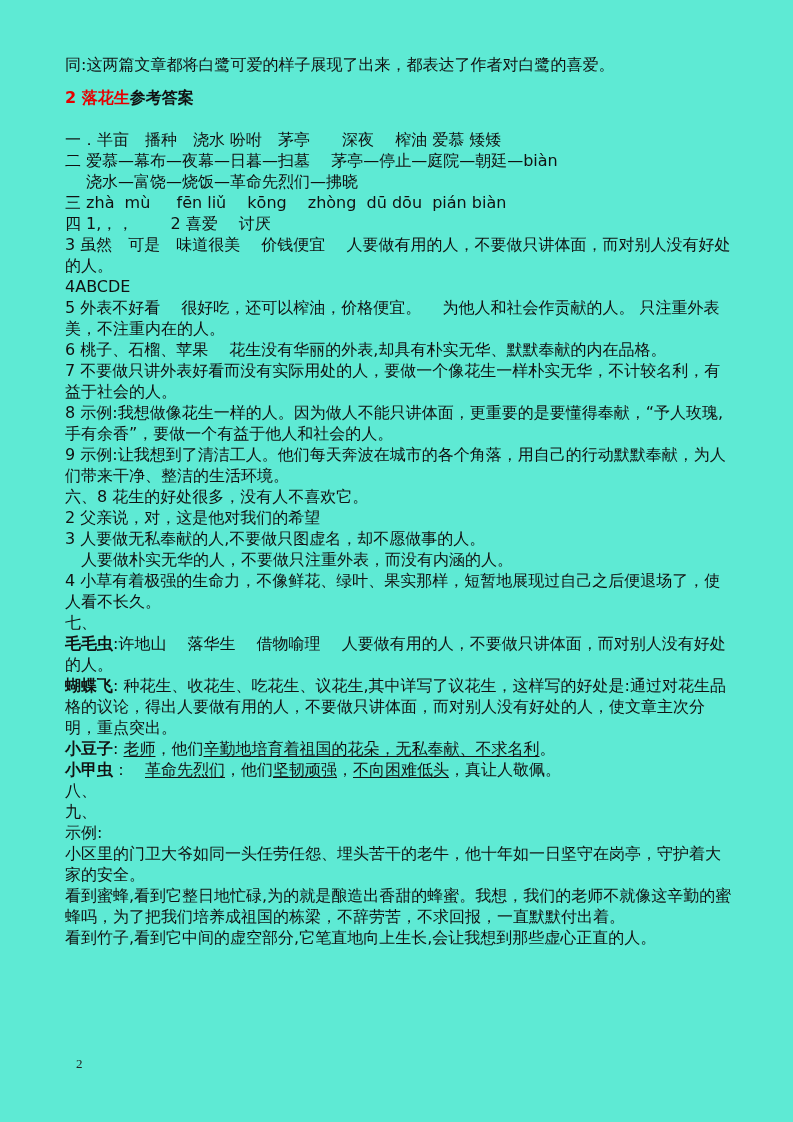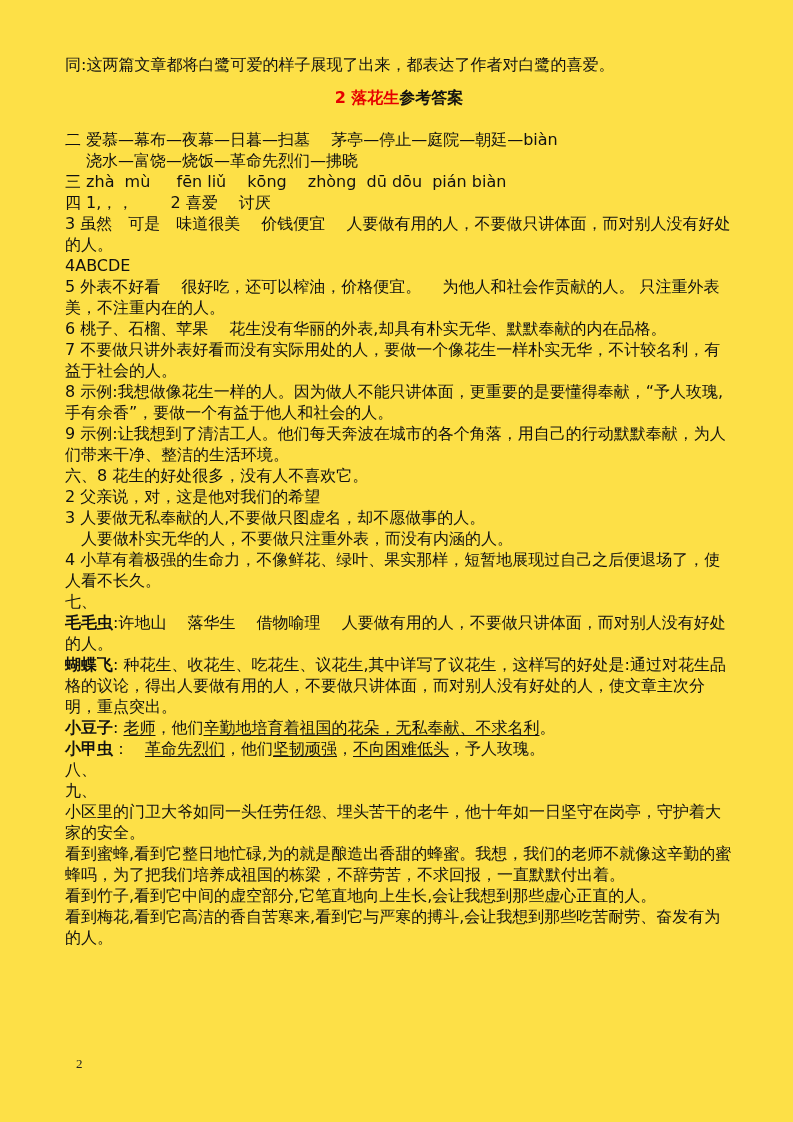--- a/index.html
+++ b/index.html
@@ -4,81 +4,82 @@
 <style>
   html, body {
     margin: 0;
     padding: 0;
     background: #ffffff;
   }
   .page {
     position: relative;
     width: 793px;
     height: 1122px;
-    background: #fde047;
+    background: #5eead4;
     font-family: "DejaVu Sans", sans-serif;
     color: #111111;
     overflow: hidden;
   }
   .content {
     position: absolute;
     left: 65px;
     top: 54px;
     width: 668px;
     font-size: 16px;
     line-height: 21px;
   }
   .para {
     white-space: pre-wrap;
     min-height: 21px;
     margin: 0;
   }
-  .para.center { text-align: center; }
+  .para.center { }
   .para.title  { font-weight: bold; margin-top: 12px; }
   .seg-b { font-weight: bold; }
   .seg-u { text-decoration: underline; text-underline-offset: 2px; }
   .footer-page-number {
     position: absolute;
     left: 76px;
     top: 1056px;
     font-family: "Liberation Serif", serif;
     font-size: 13px;
     color: #222222;
   }
 </style>
 </head>
 <body>
 
 <div class="page">
   <div class="content" id="answer-sheet">
       <div class="para"><span class="">同:这两篇文章都将白鹭可爱的样子展现了出来，都表达了作者对白鹭的喜爱。</span></div>
       <div class="para center title"><span class="seg-b " style="color: rgb(230, 0, 0);">2 落花生</span><span class="seg-b ">参考答案</span></div>
       <div class="para">&nbsp;</div>
+      <div class="para"><span class="">一．半亩　播种　浇水 吩咐　茅亭　　深夜　 榨油 爱慕 矮矮</span></div>
       <div class="para"><span class="">二 爱慕—幕布—夜幕—日暮—扫墓　 茅亭—停止—庭院—朝廷—biàn</span></div>
       <div class="para"><span class="">　 浇水—富饶—烧饭—革命先烈们—拂晓</span></div>
       <div class="para"><span class="">三 zhà  mù　  fēn liǔ　 kōng　 zhòng  dū dōu  pián biàn</span></div>
       <div class="para"><span class="">四 1,，，　　 2 喜爱　 讨厌</span></div>
       <div class="para"><span class="">3 虽然　可是　味道很美　 价钱便宜　 人要做有用的人，不要做只讲体面，而对别人没有好处的人。</span></div>
       <div class="para"><span class="">4ABCDE</span></div>
       <div class="para"><span class="">5 外表不好看　 很好吃，还可以榨油，价格便宜。　 为他人和社会作贡献的人。 只注重外表美，不注重内在的人。</span></div>
       <div class="para"><span class="">6 桃子、石榴、苹果　 花生没有华丽的外表,却具有朴实无华、默默奉献的内在品格。</span></div>
       <div class="para"><span class="">7 不要做只讲外表好看而没有实际用处的人，要做一个像花生一样朴实无华，不计较名利，有益于社会的人。</span></div>
       <div class="para"><span class="">8 示例:我想做像花生一样的人。因为做人不能只讲体面，更重要的是要懂得奉献，“予人玫瑰,手有余香”，要做一个有益于他人和社会的人。</span></div>
       <div class="para"><span class="">9 示例:让我想到了清洁工人。他们每天奔波在城市的各个角落，用自己的行动默默奉献，为人们带来干净、整洁的生活环境。</span></div>
       <div class="para"><span class="">六、8 花生的好处很多，没有人不喜欢它。</span></div>
       <div class="para"><span class="">2 父亲说，对，这是他对我们的希望</span></div>
       <div class="para"><span class="">3 人要做无私奉献的人,不要做只图虚名，却不愿做事的人。</span></div>
       <div class="para"><span class="">　人要做朴实无华的人，不要做只注重外表，而没有内涵的人。</span></div>
       <div class="para"><span class="">4 小草有着极强的生命力，不像鲜花、绿叶、果实那样，短暂地展现过自己之后便退场了，使人看不长久。</span></div>
       <div class="para"><span class="">七、</span></div>
       <div class="para"><span class="seg-b ">毛毛虫</span><span class="">:许地山　 落华生　 借物喻理　 人要做有用的人，不要做只讲体面，而对别人没有好处的人。</span></div>
       <div class="para"><span class="seg-b ">蝴蝶飞</span><span class="">: 种花生、收花生、吃花生、议花生,其中详写了议花生，这样写的好处是:通过对花生品格的议论，得出人要做有用的人，不要做只讲体面，而对别人没有好处的人，使文章主次分明，重点突出。</span></div>
       <div class="para"><span class="seg-b ">小豆子</span><span class="">: </span><span class="seg-u">老师</span><span class="">，他们</span><span class="seg-u">辛勤地培育着祖国的花朵，无私奉献、不求名利</span><span class="">。</span></div>
-      <div class="para"><span class="seg-b ">小甲虫</span><span class="">：　</span><span class="seg-u">革命先烈们</span><span class="">，他们</span><span class="seg-u">坚韧顽强</span><span class="">，</span><span class="seg-u">不向困难低头</span><span class="">，予人玫瑰。</span></div>
+      <div class="para"><span class="seg-b ">小甲虫</span><span class="">：　</span><span class="seg-u">革命先烈们</span><span class="">，他们</span><span class="seg-u">坚韧顽强</span><span class="">，</span><span class="seg-u">不向困难低头</span><span class="">，真让人敬佩。</span></div>
       <div class="para"><span class="">八、</span></div>
       <div class="para"><span class="">九、</span></div>
+      <div class="para"><span class="">示例:</span></div>
       <div class="para"><span class="">小区里的门卫大爷如同一头任劳任怨、埋头苦干的老牛，他十年如一日坚守在岗亭，守护着大家的安全。</span></div>
       <div class="para"><span class="">看到蜜蜂,看到它整日地忙碌,为的就是酿造出香甜的蜂蜜。我想，我们的老师不就像这辛勤的蜜蜂吗，为了把我们培养成祖国的栋梁，不辞劳苦，不求回报，一直默默付出着。</span></div>
       <div class="para"><span class="">看到竹子,看到它中间的虚空部分,它笔直地向上生长,会让我想到那些虚心正直的人。</span></div>
-      <div class="para"><span class="">看到梅花,看到它高洁的香自苦寒来,看到它与严寒的搏斗,会让我想到那些吃苦耐劳、奋发有为的人。</span></div>
     </div>
   <div class="footer-page-number">2</div>
 </div>
 
 </body></html>

